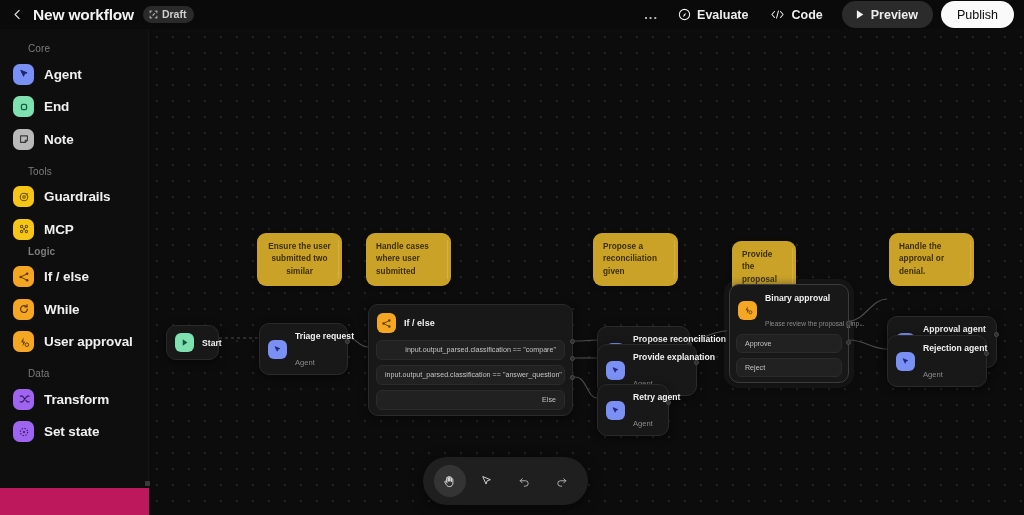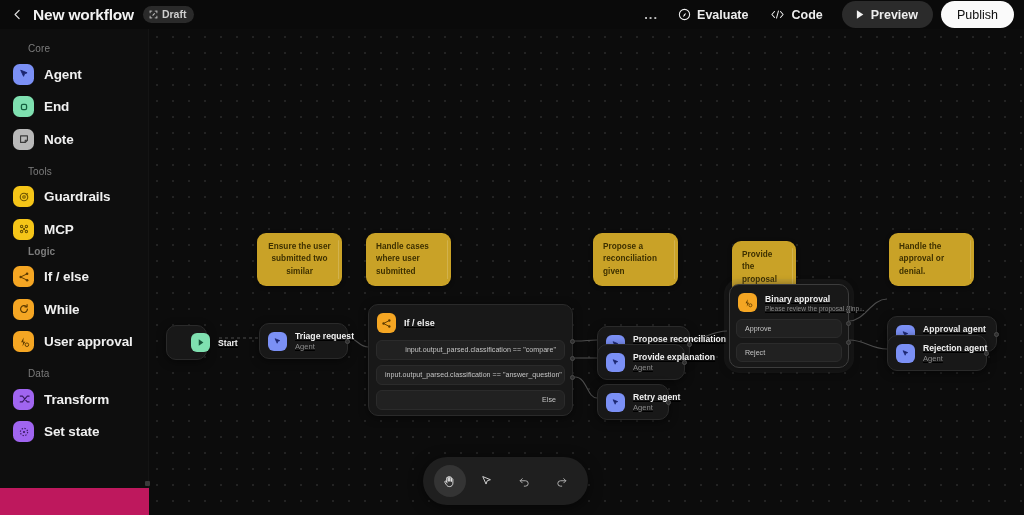--- a/index.html
+++ b/index.html
@@ -123,21 +123,21 @@
     cursor:pointer;
   }
   .card-head {
     display:flex; align-items:center; gap:8px;
     padding:7px 12px 7px 8px;
   }
   .card-ico {
     width:19px; height:19px; border-radius:6px; flex:0 0 19px;
     display:flex; align-items:center; justify-content:center;
   }
-  .card-txt { display:flex; flex-direction:column; justify-content:center; gap:0px; min-width:0;text-decoration:underline; }
+  .card-txt { display:flex; flex-direction:column; justify-content:center; gap:16px; min-width:0; }
   .card-title { font-size:8.6px; font-weight:700; color:#f1f1f1; white-space:nowrap; letter-spacing:0.02px; }
   .card-sub { font-size:7.6px; color:#8a8a8a; white-space:nowrap; margin-top:1px; }
 
   
   #node-ifelse { width:205px; }
   .cond-row {
     margin: 0 7px 5px 7px; background:#212121; border:1px solid #2b2b2b;
     border-radius:6px; padding:5px 8px;
     font-size:7.1px; color:#c5c5c5; text-align:right; white-space:nowrap;
     letter-spacing:0.02px;
@@ -369,21 +369,21 @@
     </div>
     <div class="node note" style="left:583px; top:212px; width:64px;">
       <span>Provide the proposal to the user to approve</span>
       <div class="note-edge"></div>
     </div>
     <div class="node note" style="left:740px; top:204px; width:85px;">
       <span>Handle the approval or denial.</span>
       <div class="note-edge"></div>
     </div>
 
-    <div class="node card" style="left:17px; top:296px; width:41px;padding-left:16px;">
+    <div class="node card" style="left:17px; top:296px; width:53px;">
       <div class="card-head">
         <div class="card-ico" style="background:#7fe0b0;">
           <svg width="8" height="9" viewBox="0 0 12 14">
             <path d="M2.5 2l7.2 5-7.2 5z" fill="#16563a"></path>
           </svg>
         </div>
         <div class="card-txt">
           <div class="card-title">Start</div>
         </div>
       </div>
@@ -434,21 +434,21 @@
           </svg>
         </div>
         <div class="card-txt">
           <div class="card-title">Propose reconciliation</div>
           <div class="card-sub">Agent</div>
         </div>
       </div>
       <div class="port" style="right:-3px; top:15px;"></div>
     </div>
 
-    <div class="node card" style="left:448px; top:315px; width:88px;">
+    <div class="node card" style="left:448px; top:315px; width:100px;">
       <div class="card-head">
         <div class="card-ico" style="background:#7b90f5;">
           <svg width="9" height="9" viewBox="0 0 14 14">
             <path d="M3.2 2.6l7.4 3-3 1.1-1.1 3-3.3-7.1z" fill="#1b2570" stroke="#1b2570" stroke-width="1.1" stroke-linejoin="round"></path>
           </svg>
         </div>
         <div class="card-txt">
           <div class="card-title">Provide explanation</div>
           <div class="card-sub">Agent</div>
         </div>

